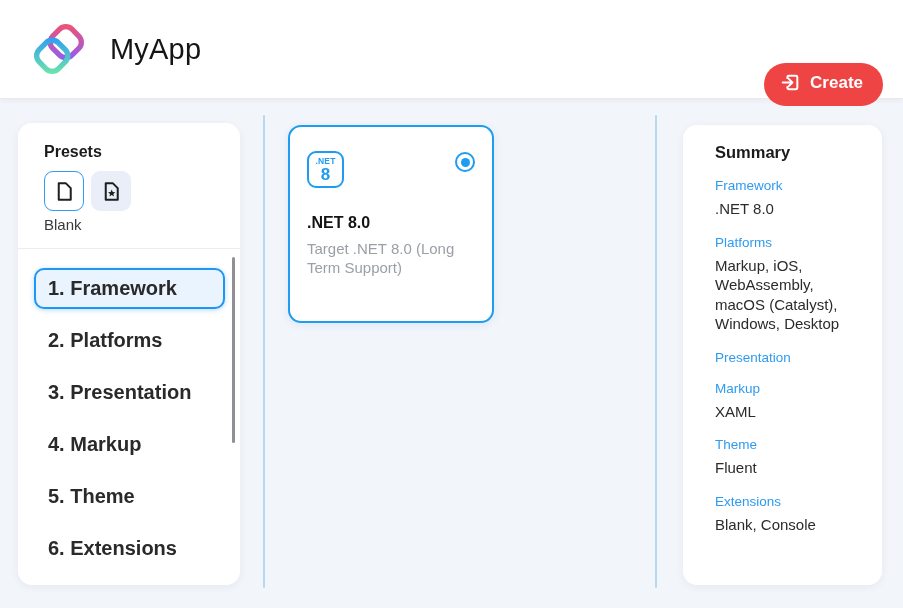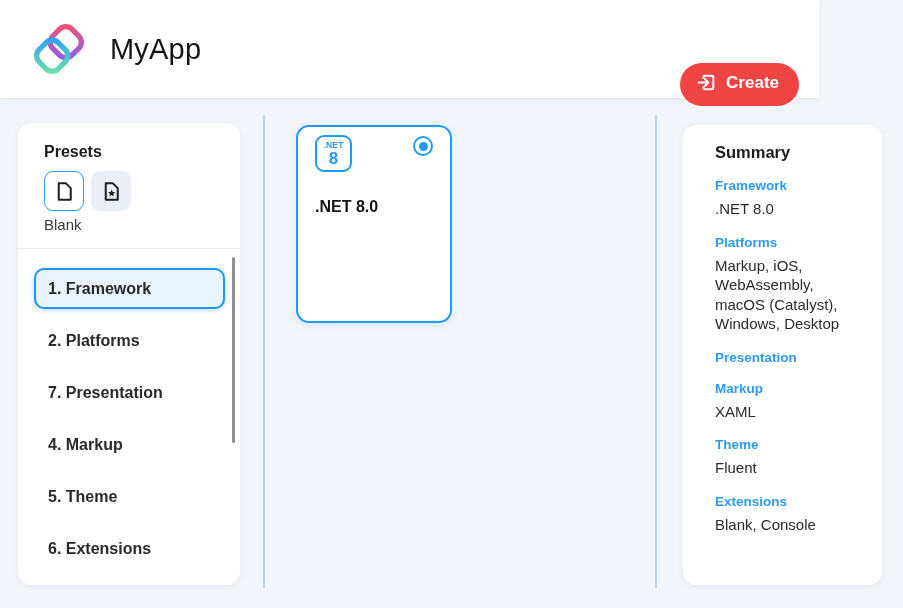--- a/index.html
+++ b/index.html
@@ -6,21 +6,21 @@
   html, body { width: 903px; height: 608px; overflow: hidden; }
   body {
     font-family: "Liberation Sans", sans-serif;
     background: #f2f5fa;
     color: #222;
   }
   .app { position: relative; width: 903px; height: 608px; }
 
   
   .header {
-    position: absolute; top: 0; left: 0; width: 819px; height: 99px;
+    position: absolute; top: 0; left: 0; width: 903px; height: 99px;
     background: #ffffff;
     border-bottom: 1px solid #e8eaef;
     box-shadow: 0 2px 4px rgba(30,50,80,0.05);
     display: flex; align-items: center; z-index: 5;
   }
   .logo { margin-left: 28px; width: 62px; height: 62px; flex: 0 0 auto; }
   .app-title {
     margin-left: 20px; font-size: 29px; font-weight: 500; color: #151515;
     letter-spacing: 0.2px;
   }
@@ -55,37 +55,37 @@
     width: 40px; height: 40px; border-radius: 9px;
     display: flex; align-items: center; justify-content: center; cursor: pointer;
     background: #e9eef8; border: 1.5px solid transparent;
   }
   .preset-btn.selected { background: #ffffff; border: 1.5px solid #2e9cf4; }
   .preset-label { margin: 5px 0 0 26px; font-size: 15px; color: #3a3a3a; }
   .sidebar-divider { height: 1px; background: #e9ecf1; margin: 15px 0 0 0; }
   .steps { margin: 19px 15px 0 16px; position: relative; }
   .step {
     height: 41px; line-height: 37px; padding-left: 12px; margin-bottom: 11px;
-    font-size: 16px; font-weight: 600; color: #2a2a2a;
+    font-size: 20px; font-weight: 600; color: #2a2a2a;
     border: 2px solid transparent; border-radius: 10px; cursor: pointer;
   }
   .step.selected {
     border-color: #2096f3; background: #e9f4fe;
     box-shadow: 0 1px 5px rgba(33,150,243,0.35);
   }
   .side-scrollbar {
     position: absolute; right: 5px; top: 134px; width: 3px; height: 186px;
     background: #8f9095; border-radius: 2px; cursor: pointer;
   }
 
   
   .net-card {
-    position: absolute; left: 296px; top: 26px; width: 156px; height: 198px;
+    position: absolute; left: 288px; top: 26px; width: 206px; height: 198px;
     background: #fff; border: 2px solid #1e9cf0; border-radius: 13px;
-    padding: 8px 17px; cursor: pointer;
+    padding: 24px 17px; cursor: pointer;
     box-shadow: 0 2px 8px rgba(30,120,220,0.10);
   }
   .net-card-top { display: flex; justify-content: space-between; align-items: flex-start; }
   .net-badge {
     width: 37px; height: 37px; border: 2.5px solid #1e9cf0; border-radius: 9px;
     color: #1e9cf0; display: flex; flex-direction: column;
     align-items: center; justify-content: center;
   }
   .net-badge .b1 { font-size: 8.5px; font-weight: 700; line-height: 9px; letter-spacing: 0.2px; }
   .net-badge .b2 { font-size: 17px; font-weight: 700; line-height: 17px; }
@@ -95,21 +95,21 @@
     background: #fff; margin-top: 1px;
   }
   .radio .dot { width: 9px; height: 9px; border-radius: 50%; background: #1e9cf0; }
   .net-title { margin-top: 26px; font-size: 16px; font-weight: 700; color: #141414; }
   .net-desc { margin-top: 7px; font-size: 15px; line-height: 19px; color: #9aa0a6; }
 
   
   .summary { left: 683px; top: 26px; width: 199px; height: 460px; padding: 18px 18px 0 32px; }
   .summary-title { font-size: 16.5px; font-weight: 700; color: #1b1b1b; }
   .sum-section { margin-top: 16px; }
-  .sum-label { font-size: 13.5px; font-weight: 700; color: #2e9bf0; }
+  .sum-label { font-size: 13.5px; font-weight: 400; color: #2e9bf0; }
   .sum-value { margin-top: 6px; font-size: 15px; line-height: 19.5px; color: #2b2b2b; }
 </style>
 </head>
 <body>
 
 <div class="app">
 
   <div class="header">
     <svg class="logo" viewBox="0 0 64 64">
       <defs>
@@ -159,40 +159,41 @@
           </svg>
         </div>
       </div>
 
       <div class="preset-label">Blank</div>
       <div class="sidebar-divider"></div>
 
       <div class="steps">
         <div class="step selected">1. Framework</div>
         <div class="step">2. Platforms</div>
-        <div class="step">7. Presentation</div>
+        <div class="step">3. Presentation</div>
         <div class="step">4. Markup</div>
         <div class="step">5. Theme</div>
         <div class="step">6. Extensions</div>
       </div>
 
       <div class="side-scrollbar"></div>
     </div>
 
     <div class="net-card">
       <div class="net-card-top">
         <div class="net-badge">
           <span class="b1">.NET</span>
           <span class="b2">8</span>
         </div>
         <div class="radio">
           <div class="dot"></div>
         </div>
       </div>
       <div class="net-title">.NET 8.0</div>
+      <div class="net-desc">Target .NET 8.0 (Long Term Support)</div>
     </div>
 
     <div class="card-panel summary">
       <div class="summary-title">Summary</div>
 
       <div class="sum-section">
         <div class="sum-label">Framework</div>
         <div class="sum-value">.NET 8.0</div>
       </div>
       <div class="sum-section">

